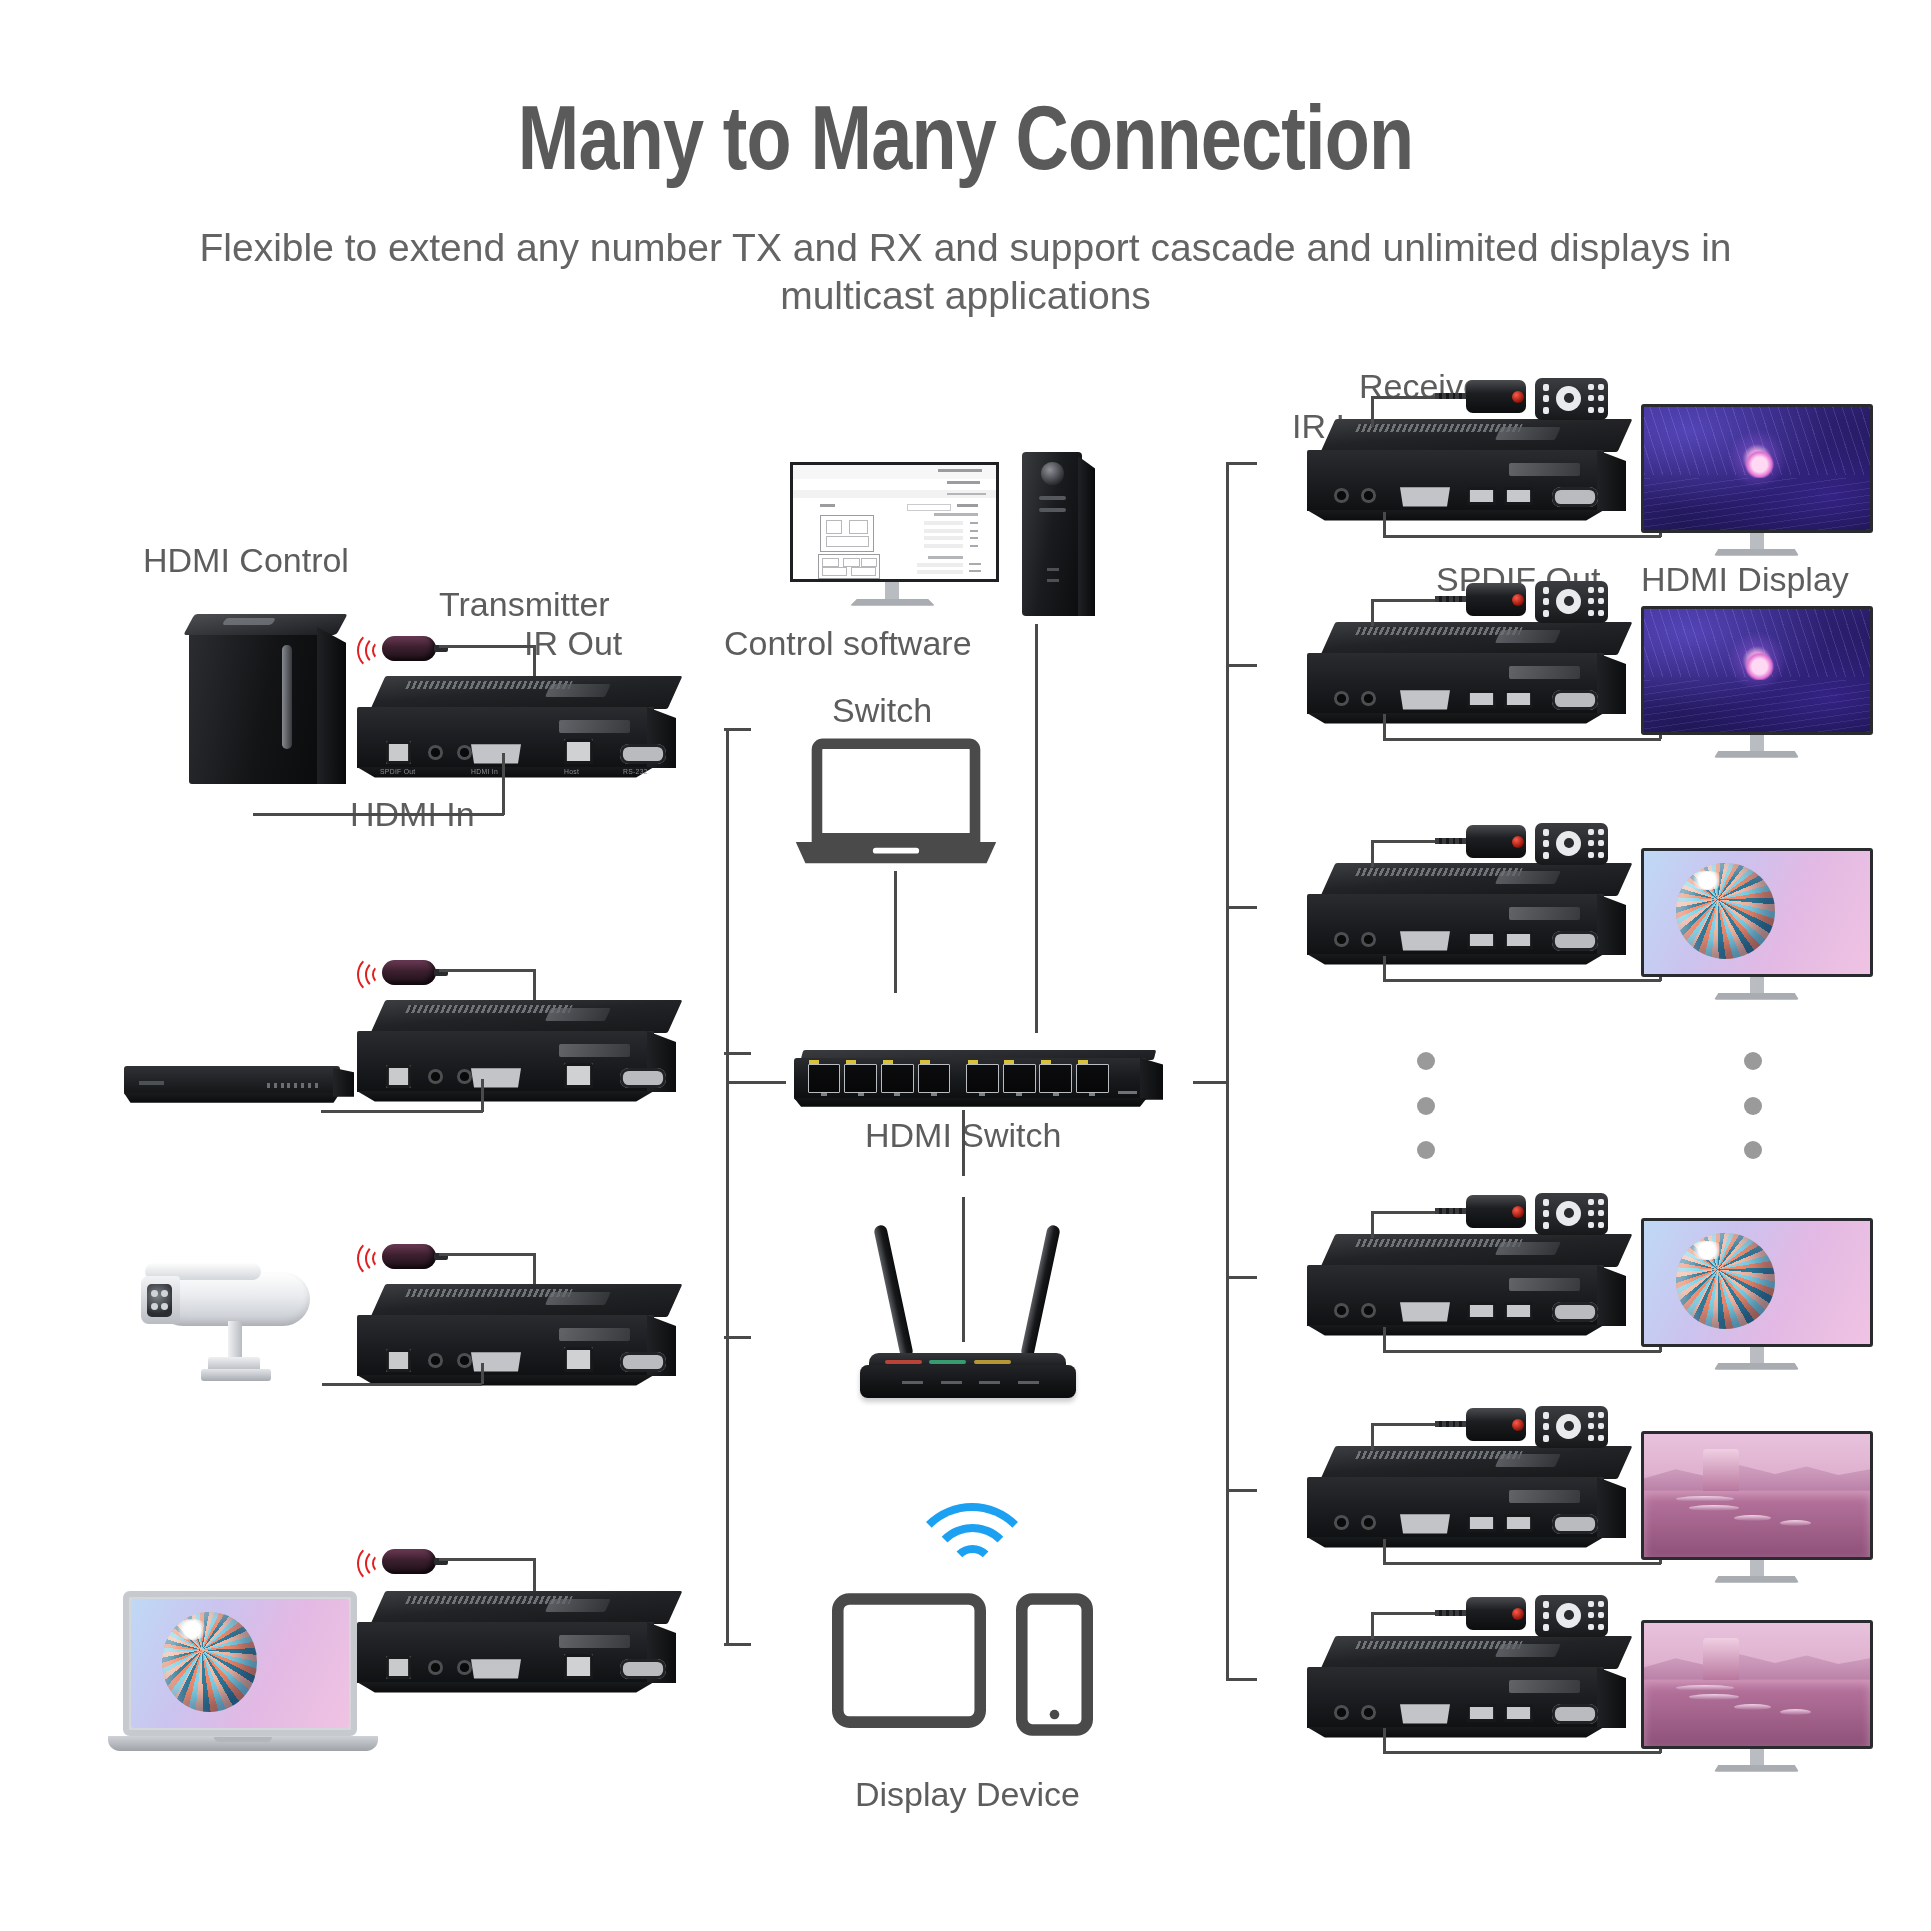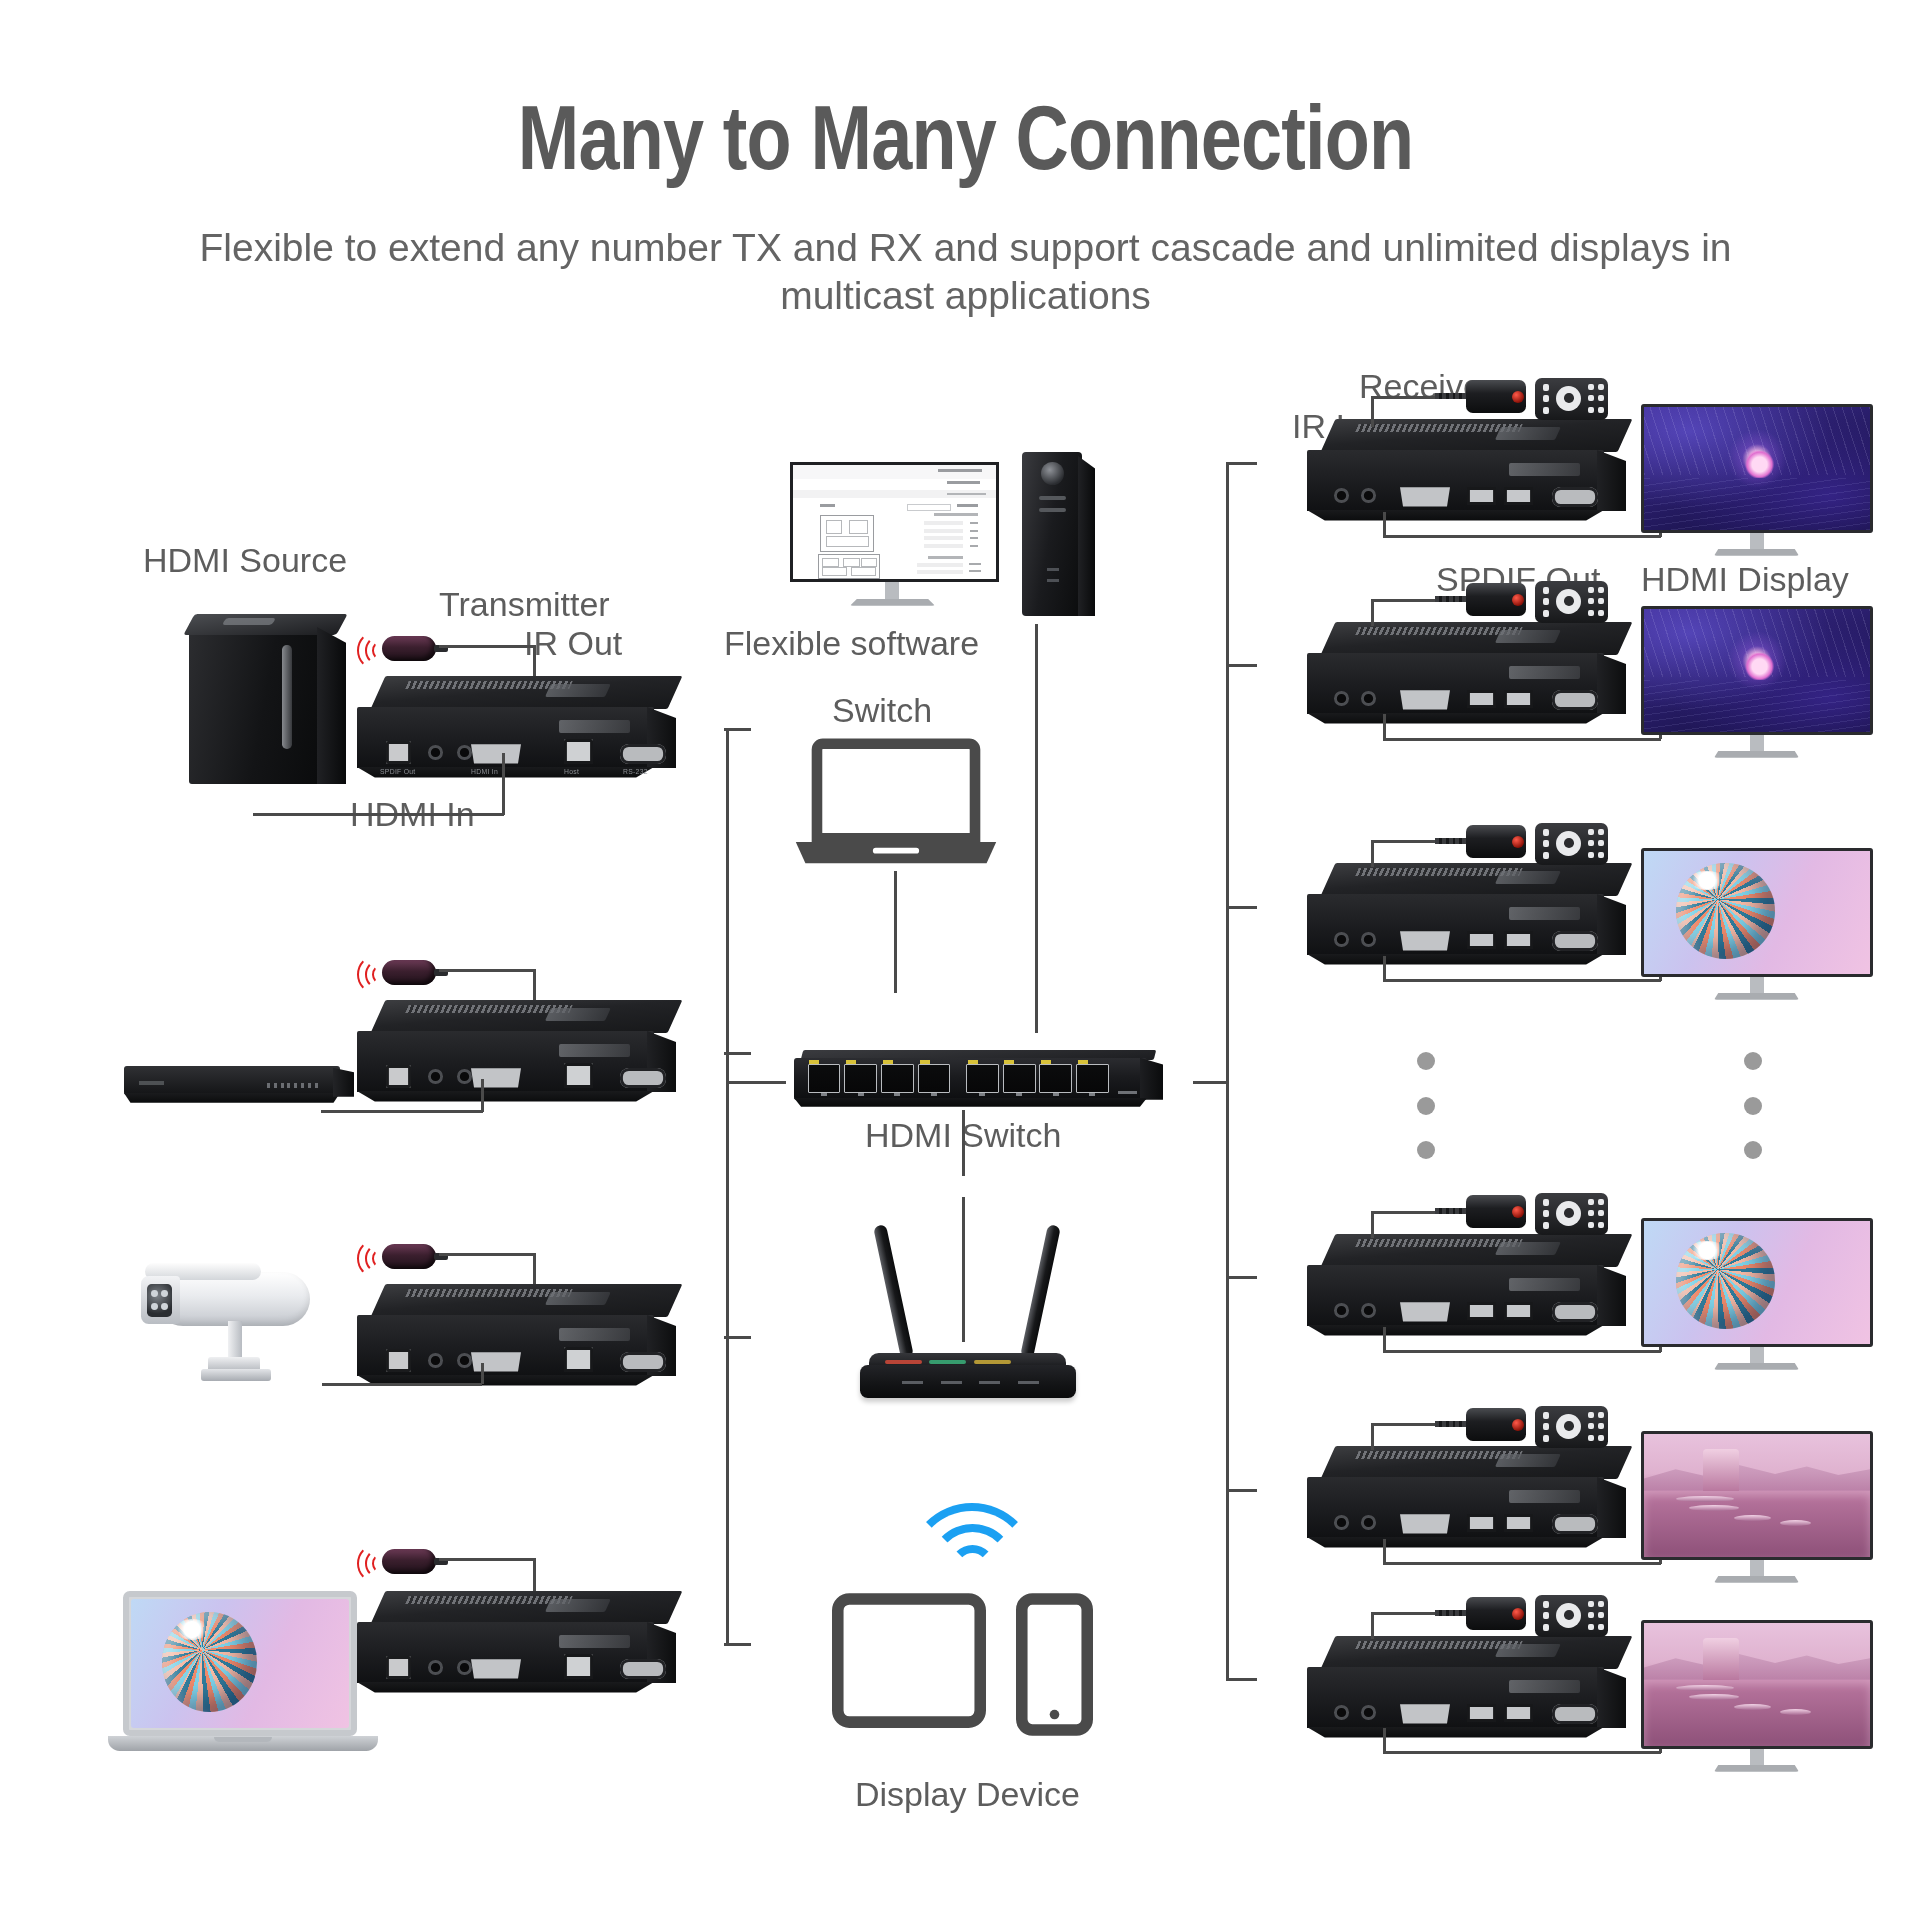--- a/index.html
+++ b/index.html
@@ -133,21 +133,21 @@
   
   .wifi span{position:absolute;border:7.7px solid #1ba0f2;border-bottom-color:transparent;
      border-left-color:transparent;border-right-color:transparent;border-radius:50%;}
 </style>
 </head>
 <body>
 
 <div class="abs" id="title">Many to Many Connection</div>
 <div class="abs" id="subtitle">Flexible to extend any number TX and RX and support cascade and unlimited displays in multicast applications</div>
 
-<div class="abs lbl" style="left:143px;top:543px;font-size:34px;">HDMI Source</div>
+<div class="abs lbl" style="left:143px;top:543px;font-size:34px;">HDMI Control</div>
 
 <div class="abs lbl" style="left:439px;top:587px;font-size:34px;">Transmitter</div>
 
 <div class="abs lbl" style="left:524px;top:626px;font-size:34px;">IR Out</div>
 
 <div class="abs lbl" style="left:350px;top:797px;font-size:34px;">HDMI In</div>
 
 <div class="abs tower" style="left:174px;top:606px;width:188px;height:179px;">
   <div class="abs" style="left:15.4px;top:17.4px;width:135px;height:161px;
       background:linear-gradient(100deg,#2c2d30 0%,#131416 55%,#0a0b0c 100%);border-radius:2.9px;"></div>
@@ -382,21 +382,21 @@
       background:linear-gradient(100deg,#3a3b3f 0%,#1a1b1e 48%,#0b0c0d 100%);"></div>
   <div class="abs" style="left:56px;top:3.9px;width:17.4px;height:160px;
       background:linear-gradient(90deg,#202124,#08090a);clip-path:polygon(0 0,100% 8%,100% 100%,0 100%);"></div>
   <div class="abs" style="left:19.3px;top:9.7px;width:23px;height:23px;border-radius:50%;
       background:radial-gradient(circle at 38% 34%,#8f9298,#2a2c30 72%);"></div>
   <div class="abs" style="left:17.4px;top:44px;width:27px;height:3.9px;background:#55585c;border-radius:1.9px;"></div>
   <div class="abs" style="left:17.4px;top:56px;width:27px;height:3.9px;background:#55585c;border-radius:1.9px;"></div>
   <div class="abs" style="left:25px;top:116px;width:11.6px;height:2.9px;background:#4d5055;"></div>
   <div class="abs" style="left:25px;top:127px;width:11.6px;height:2.9px;background:#4d5055;"></div>
 </div>
-<div class="abs lbl" style="left:724px;top:626px;font-size:34px;">Flexible software</div>
+<div class="abs lbl" style="left:724px;top:626px;font-size:34px;">Control software</div>
 
 <div class="wire wirev" style="left:1035px;top:624px;height:409px;"></div>
 <div class="rj45" style="left:1020px;top:1027px;"></div>
 
 <div class="abs lbl" style="left:832px;top:693px;font-size:34px;">Switch</div>
 <div class="abs" style="left:790px;top:736px;width:212px;height:135px;">
   <svg width="212" height="135" viewBox="0 0 220 140">
     <path class="lineart" d="M34 8 h152 a6 6 0 0 1 6 6 v92 h-164 v-92 a6 6 0 0 1 6 -6 z" stroke-width="11" fill="none"></path>
     <path d="M6 110 h208 l-10 22 h-188 z" fill="#4a4a4a"></path>
     <rect x="86" y="116" width="48" height="6" rx="3" fill="#ffffff"></rect>

